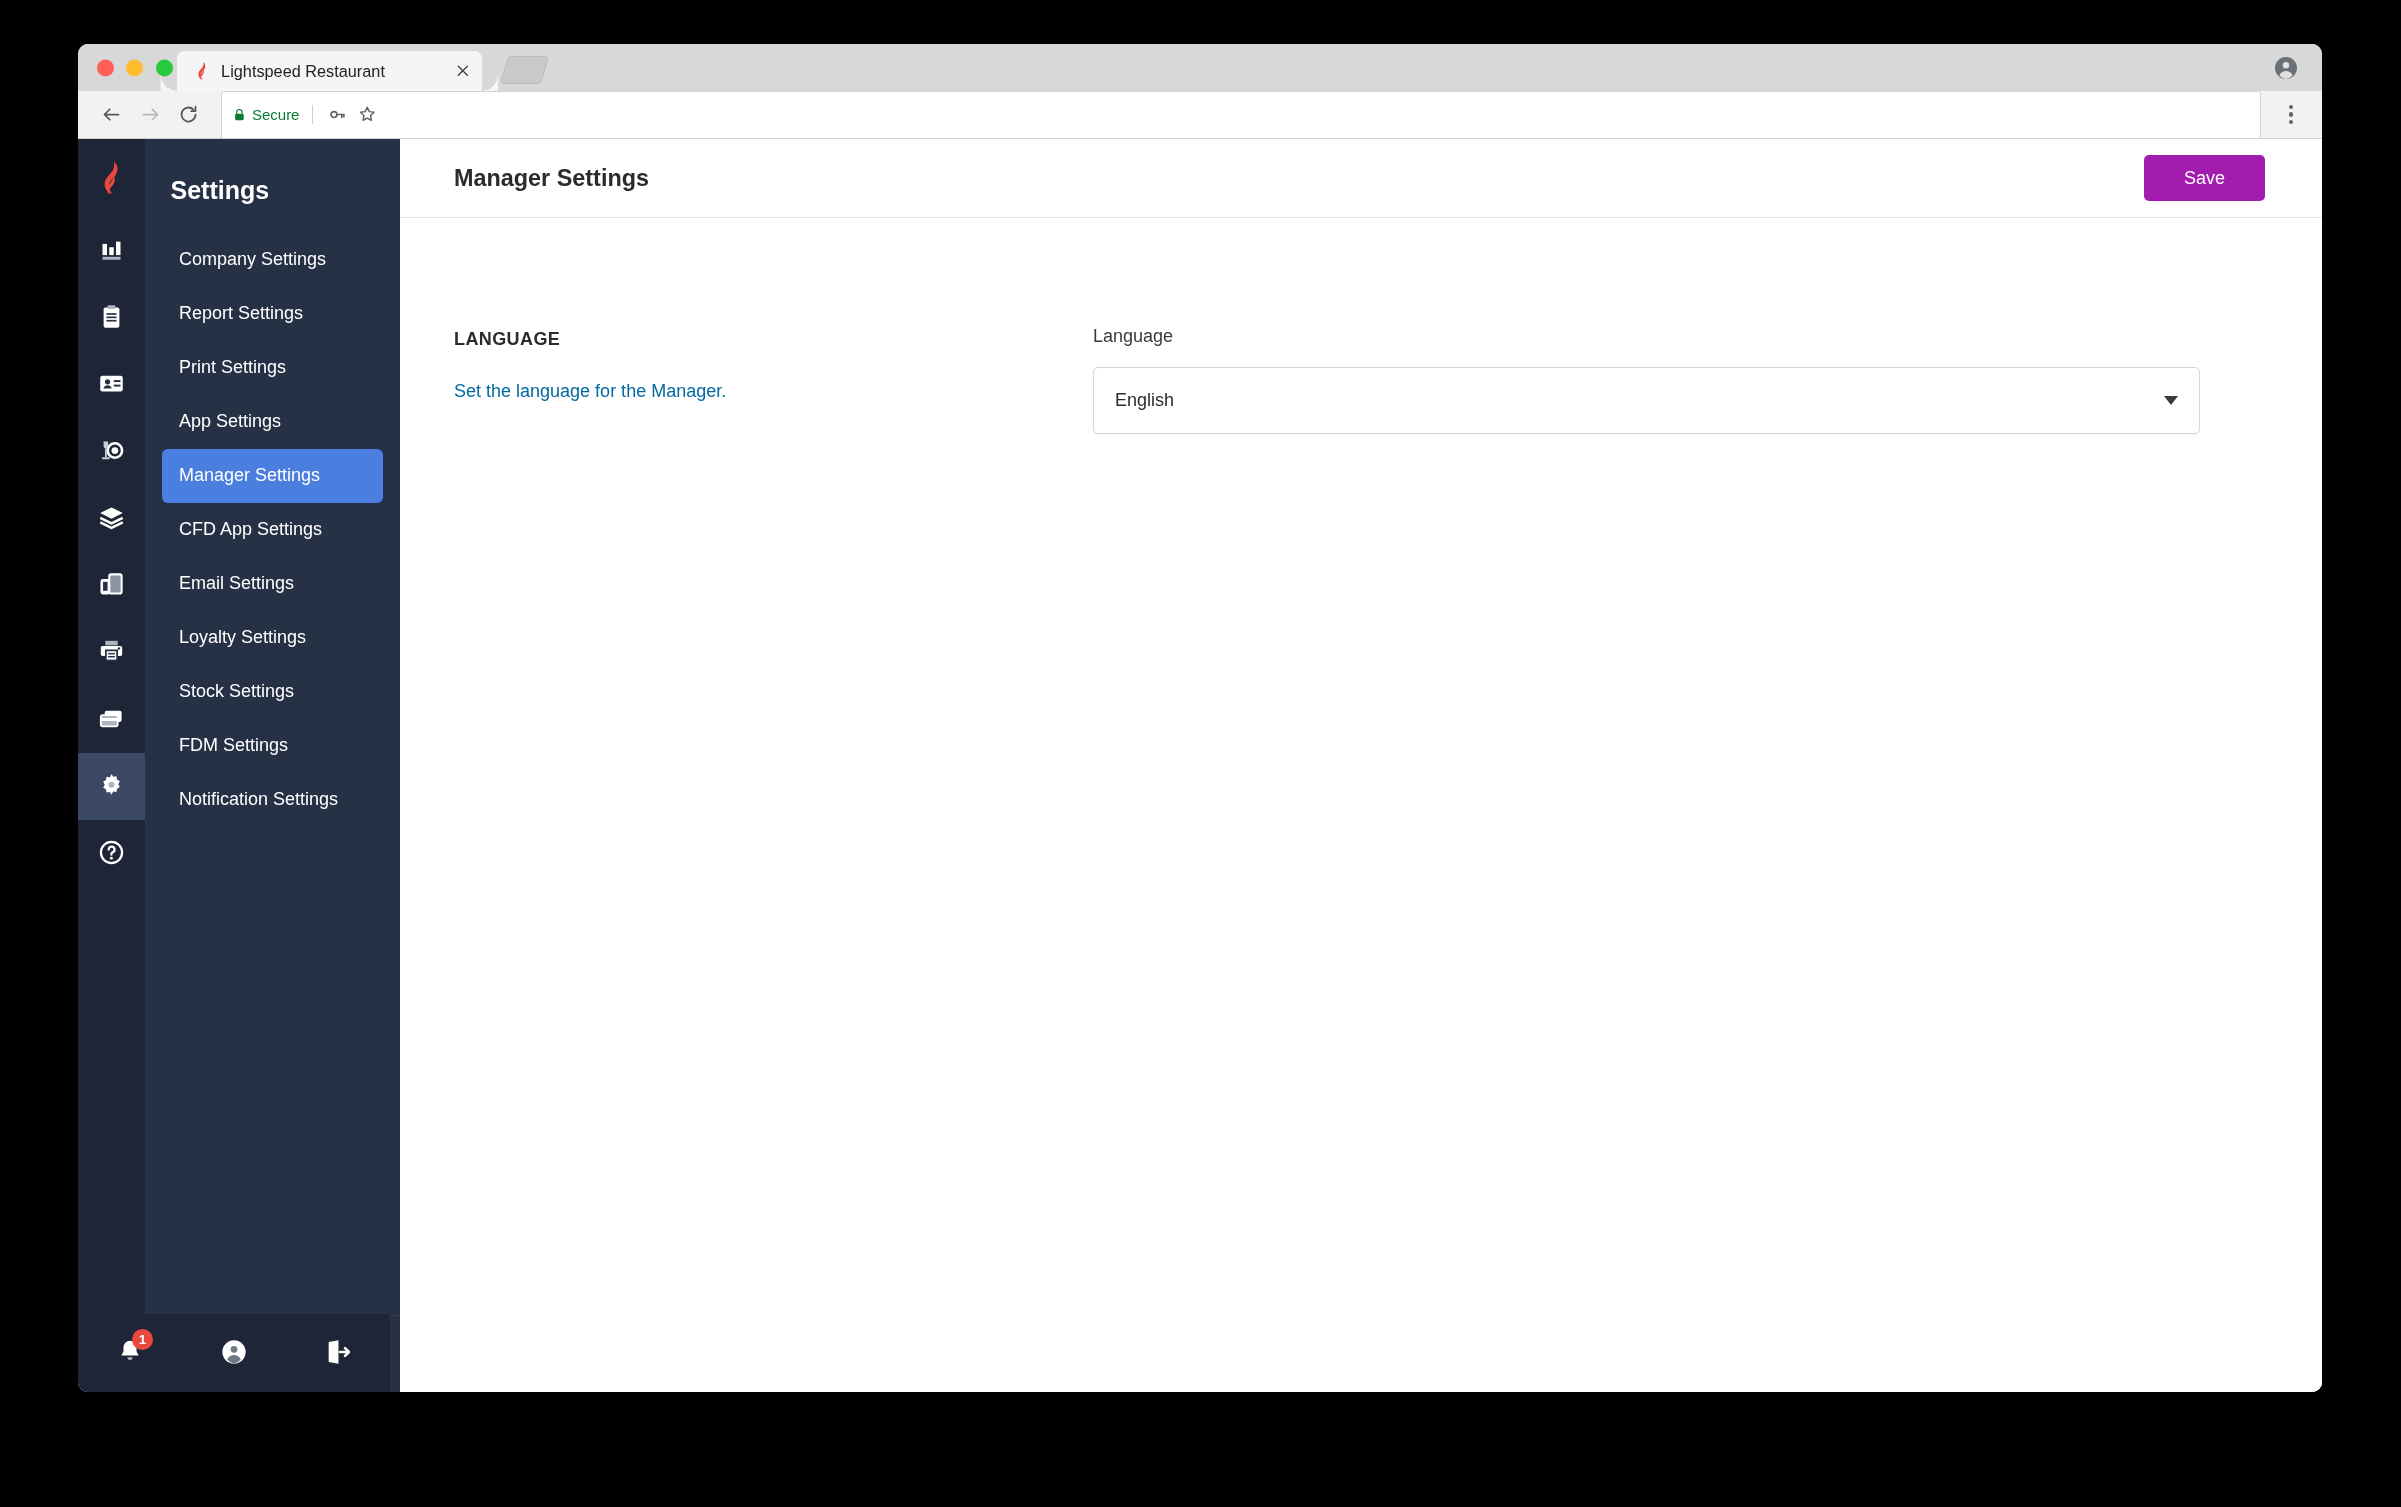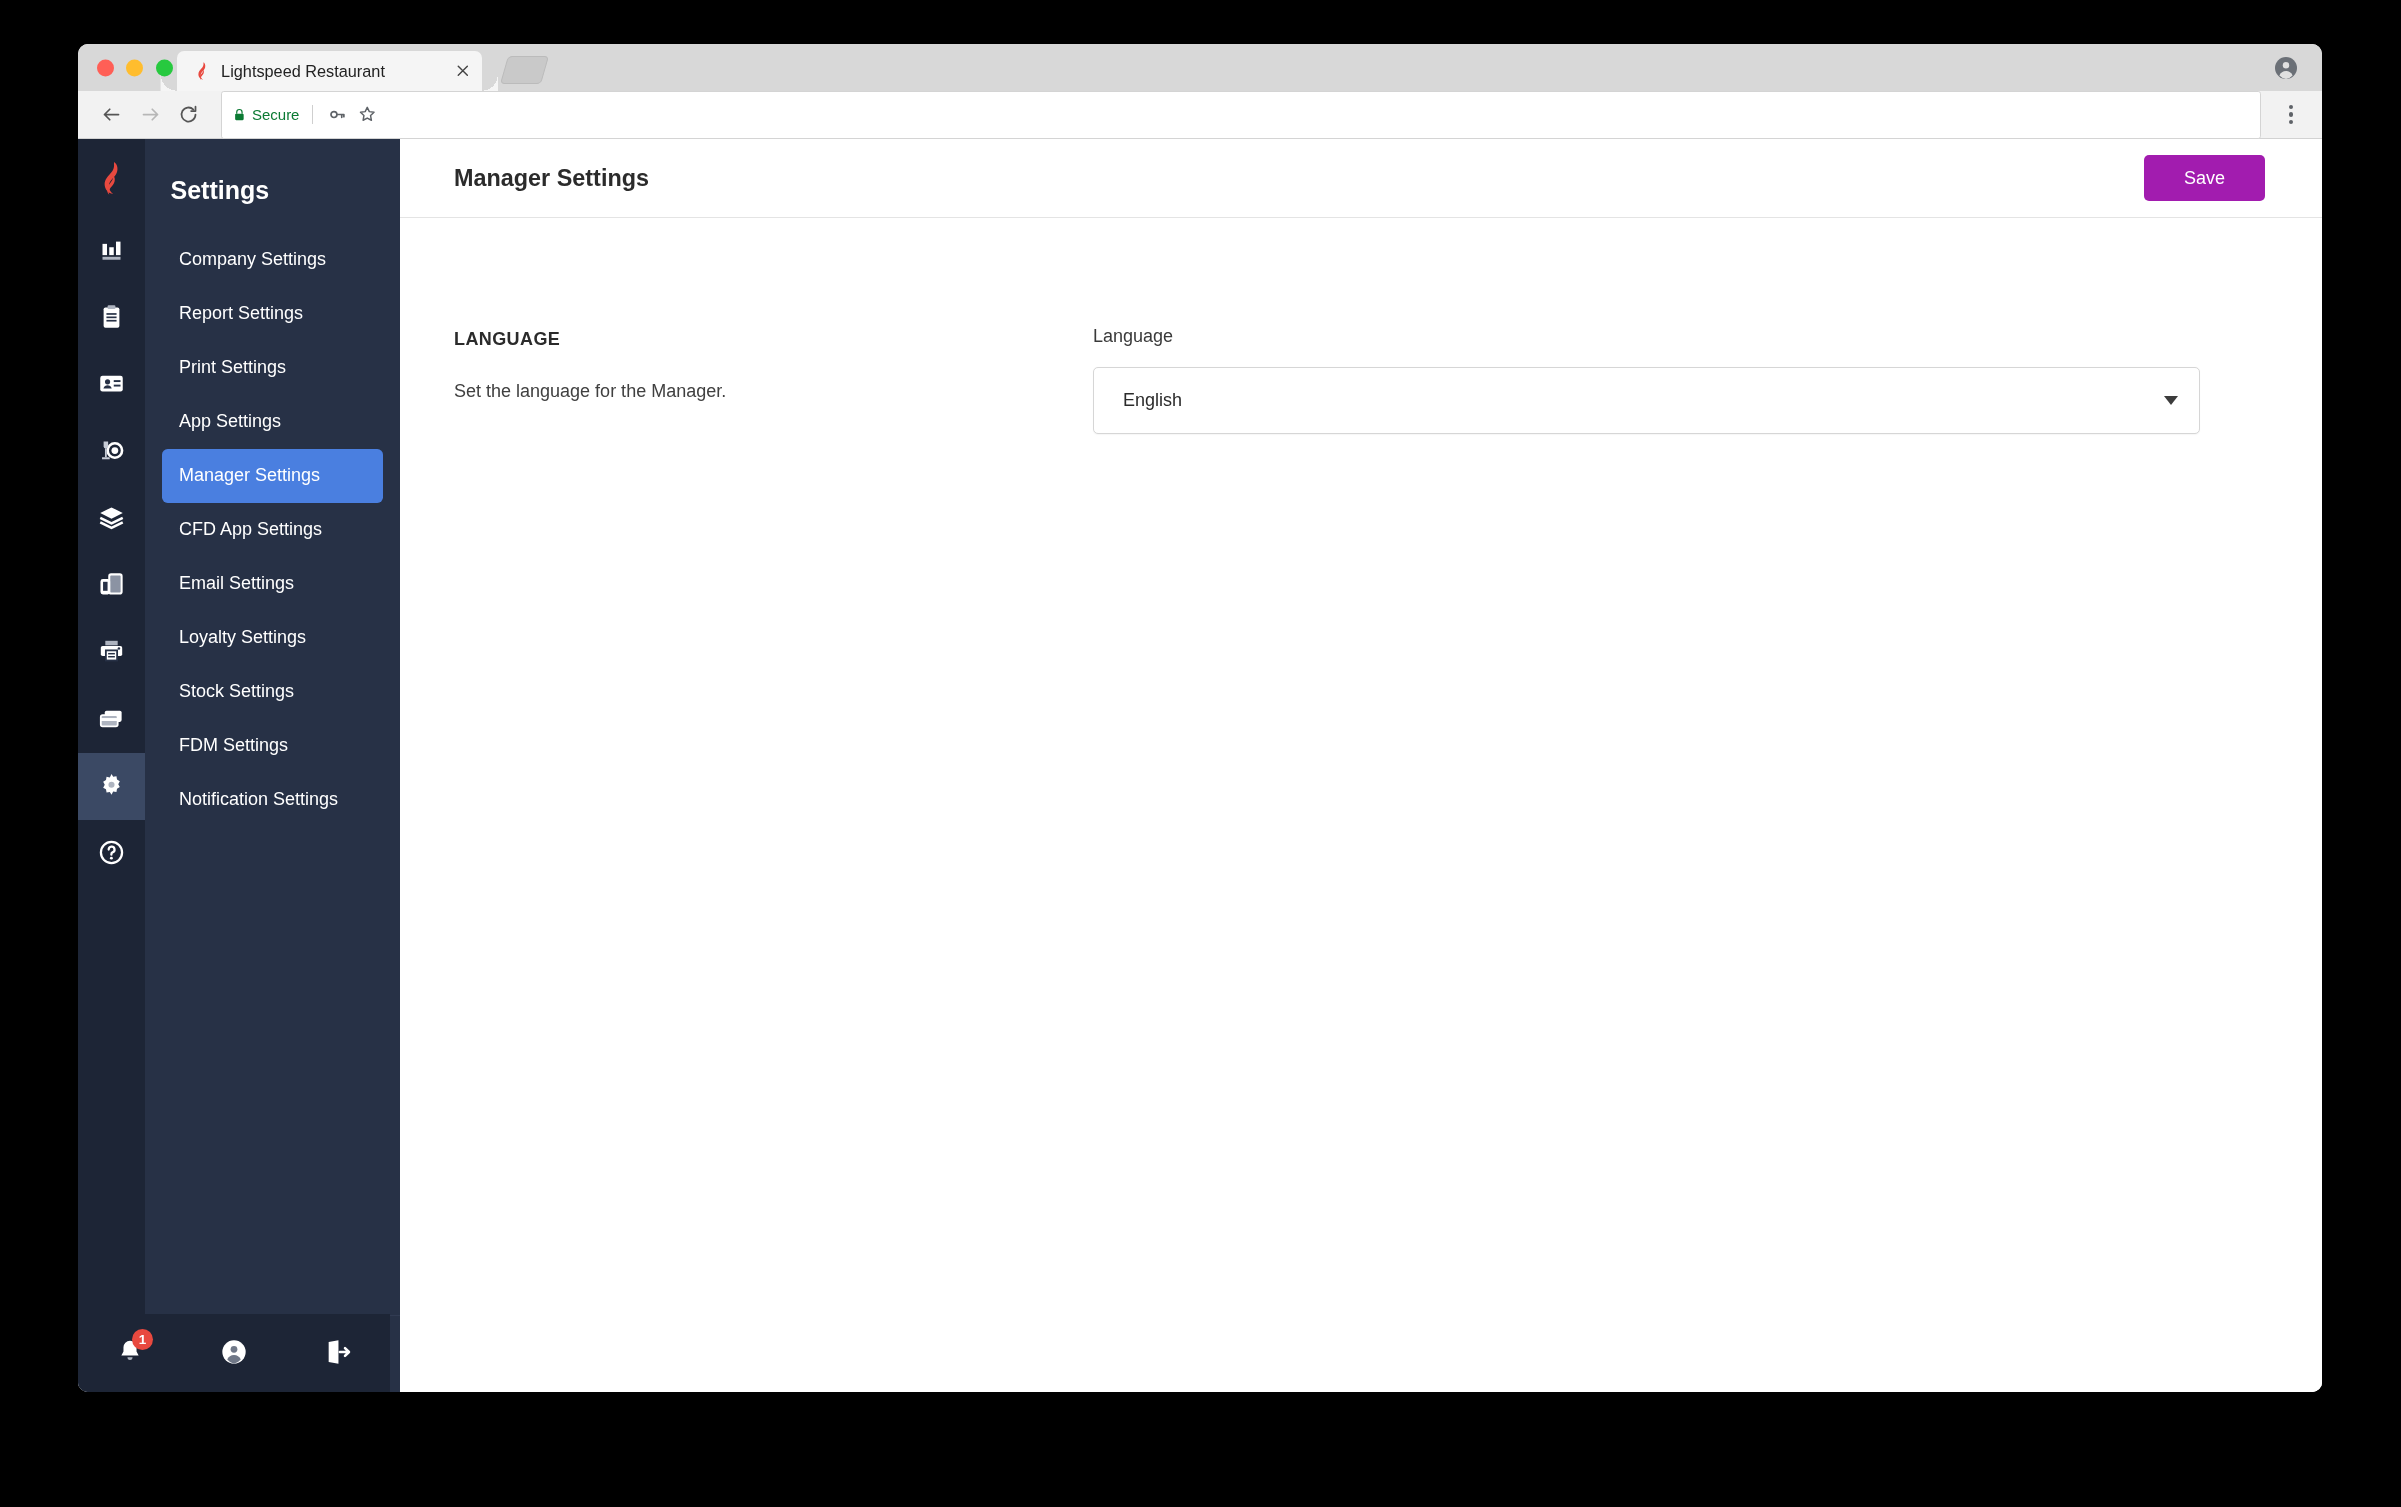--- a/index.html
+++ b/index.html
@@ -190,31 +190,31 @@
     padding: 12.8px 40px; cursor: pointer;
     font-family: inherit;
   }
 
   .main-body { flex: 1; padding: 108px 57px 0 54px; display: flex; overflow: hidden; }
   .form-left { width: 639px; flex: none; padding-top: 2.8px; }
   .section-label {
     font-size: 18px; font-weight: 600; color: #2b2b2b;
     letter-spacing: 0.4px; margin-bottom: 31px;
   }
-  .section-desc { font-size: 18px; color: #404040; }
+  .section-desc { font-size: 18px; color: #0369a1; }
   .form-right { flex: 1; max-width: 1107px; }
   .field-label { font-size: 18px; color: #3a3a3a; margin-bottom: 20px; }
   .select-box {
     height: 67px; border: 0.7px solid #d6d6d6; border-radius: 5px;
     background: #fff;
     display: flex; align-items: center; justify-content: space-between;
     padding: 0 21px 0 21px;
     box-shadow: 0 0.7px 1.4px rgba(0,0,0,0.04);
   }
-  .select-value { font-size: 18px; color: #2b2b2b; margin-left: 8px; }
+  .select-value { font-size: 18px; color: #2b2b2b; }
   .caret { width: 0; height: 0; border-left: 7.8px solid transparent; border-right: 7.8px solid transparent; border-top: 9.2px solid #3c3c3c; }
 </style>
 </head>
 <body>
 
 <div class="browser-window">
 
   <div class="tab-strip">
     <div class="traffic-lights">
       <span class="light red"></span>

